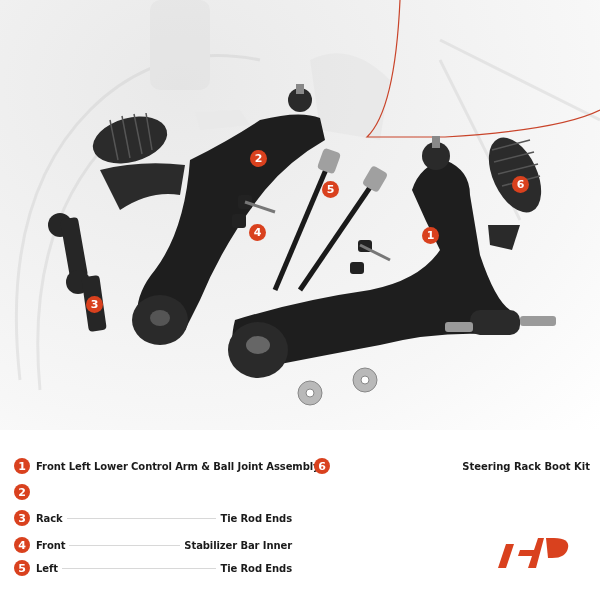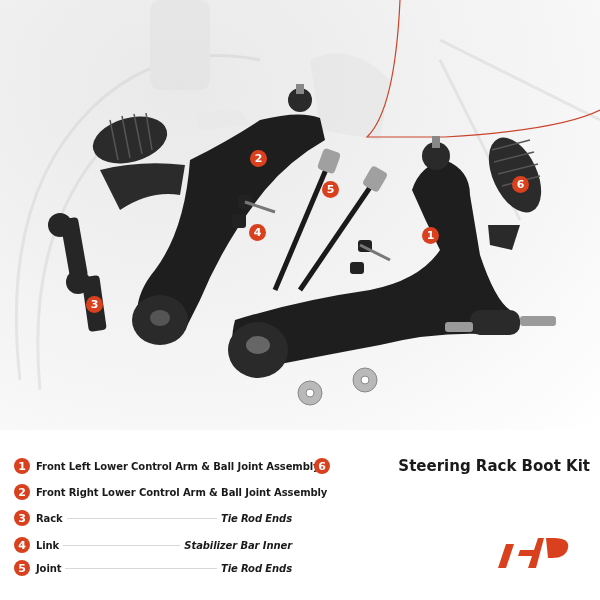--- a/index.html
+++ b/index.html
@@ -14,25 +14,25 @@
     background:#d9411e; color:#fff; font-size:11px; font-weight:bold;
     display:flex; align-items:center; justify-content:center; }
 
   .legend { position:absolute; left:0; top:448px; width:600px; height:152px; }
   .row { position:absolute; left:14px; height:20px; display:flex; align-items:center; }
   .badge { width:16px; height:16px; border-radius:50%; background:#d9411e; color:#fff;
     font-size:11px; font-weight:bold; display:flex; align-items:center; justify-content:center; flex-shrink:0; }
   .row .txt { font-size:10px; font-weight:bold; margin-left:6px; white-space:nowrap; letter-spacing:-0.1px; }
   .row.lined { width:278px; }
   .row.lined .line { flex:1; height:1px; background:#d8d8d8; margin:0 4px; }
-  .row.lined .txt.right { margin-left:0;font-style:italic; }
+  .row.lined .txt.right { margin-left:0; }
 
   .row6 { position:absolute; left:314px; top:456px; width:276px; height:20px; display:flex; align-items:center; }
   .row6 .spacer { flex:1; }
-  .row6 .txt { font-size:15px; font-weight:bold; white-space:nowrap; }
+  .row6 .txt { font-size:10px; font-weight:bold; white-space:nowrap; }
 
   .logo { position:absolute; left:492px; top:532px; width:88px; height:40px; }
 </style>
 </head>
 <body>
 
 <div class="photo">
   <svg width="600" height="430" viewBox="0 0 600 430">
 
     <g opacity="0.35" fill="none" stroke="#c8c8c8" stroke-width="3">
@@ -127,37 +127,36 @@
 </div>
 
 <div class="legend"></div>
 
 <div class="row" style="top:456px;">
   <span class="badge">1</span>
   <span class="txt">Front Left Lower  Control Arm &amp; Ball Joint Assembly</span>
 </div>
 <div class="row" style="top:482px;">
   <span class="badge">2</span>
-  <span class="txt">Front Right Lower  Control Arm &amp; Ball Joint Assembly</span>
 </div>
 <div class="row lined" style="top:508px;">
   <span class="badge">3</span>
   <span class="txt">Rack</span>
   <span class="line"></span>
   <span class="txt right">Tie Rod Ends</span>
 </div>
 <div class="row lined" style="top:535px;">
   <span class="badge">4</span>
-  <span class="txt">Link</span>
+  <span class="txt">Front</span>
   <span class="line"></span>
   <span class="txt right">Stabilizer Bar Inner</span>
 </div>
 <div class="row lined" style="top:558px;">
   <span class="badge">5</span>
-  <span class="txt">Joint</span>
+  <span class="txt">Left</span>
   <span class="line"></span>
   <span class="txt right">Tie Rod Ends</span>
 </div>
 
 <div class="row6">
   <span class="badge">6</span>
   <span class="spacer"></span>
   <span class="txt">Steering Rack Boot Kit</span>
 </div>
 

